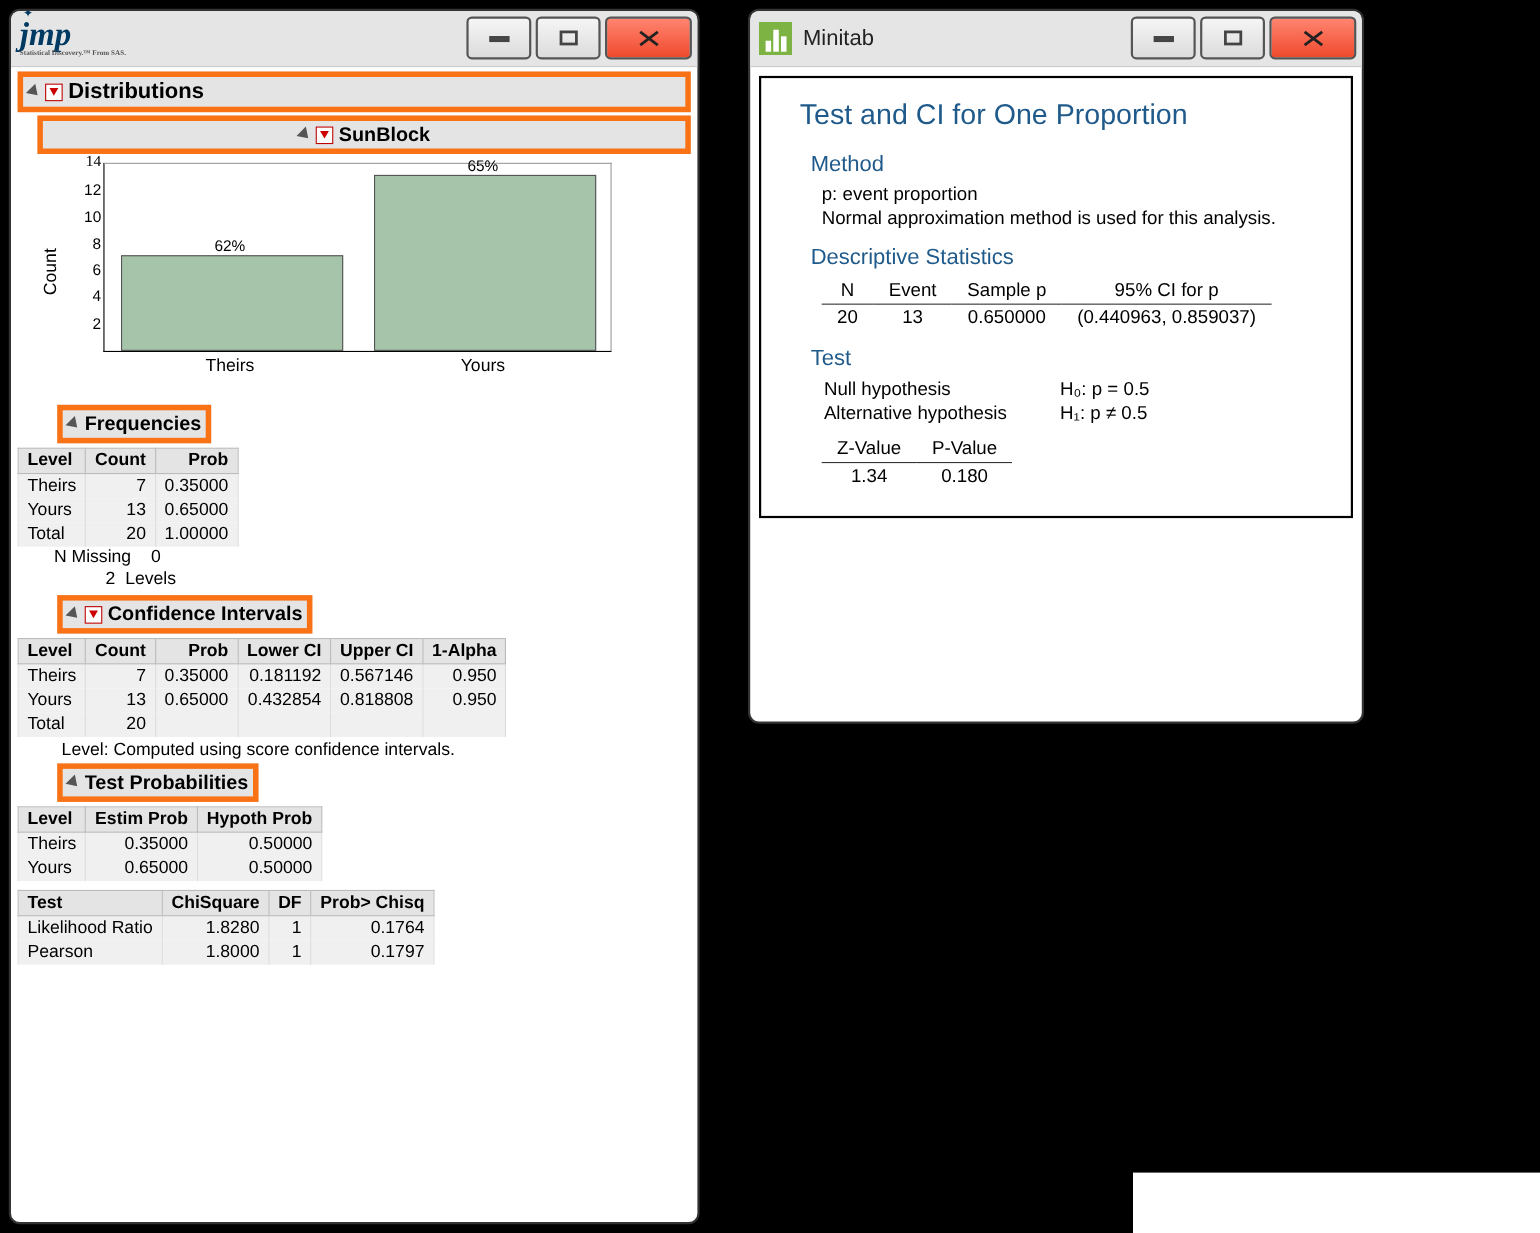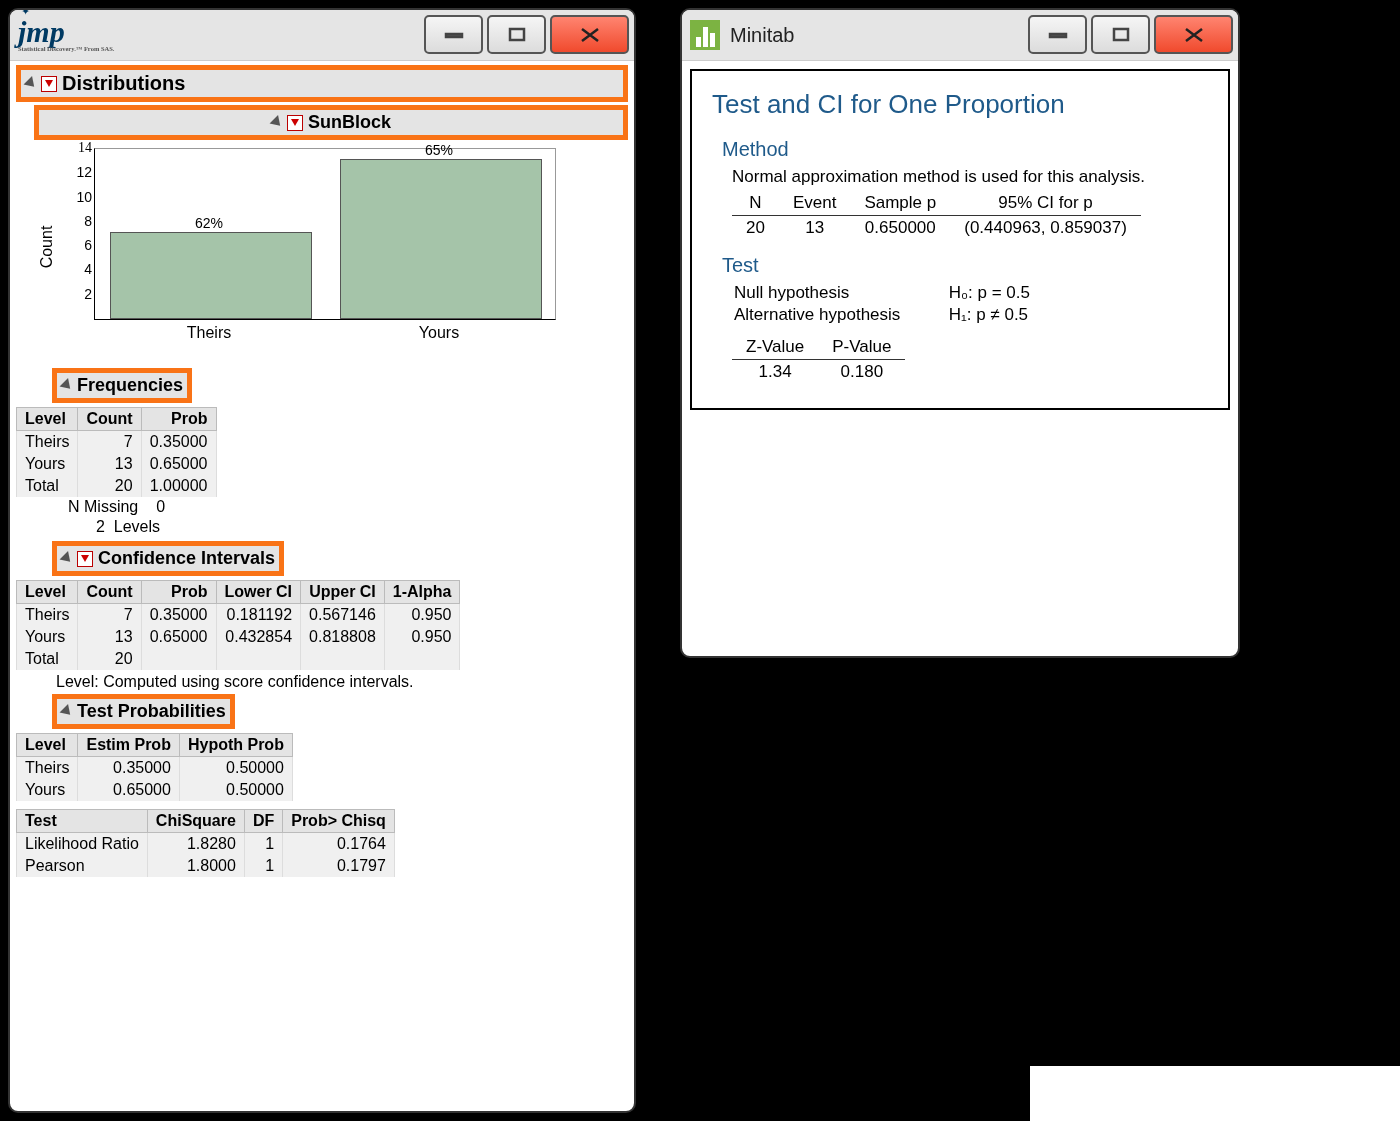--- a/index.html
+++ b/index.html
@@ -232,32 +232,32 @@
   border-left:1px solid #ddd;
   border-right:1px solid #ddd;
 }
 .datatable td.r { text-align:right;}
 .note {
   margin-left:40px;
   font-size:16px;
   padding:3px 0;
 }
 .meta-row {
-  margin-left:52px;
+  margin-left:33px;
   font-size:16px;
   padding:1px 0;
 }
 .meta-row .k { display:inline-block; }
 .meta-row .v { display:inline-block; margin-left:18px;}
 
 
 .mini-body {
   border: 2px solid #000;
   margin: 8px;
-  padding: 14px 20px 20px 20px;
+  padding: 14px 20px 20px 35px;
   font-size:18px;
 }
 .mini-h1 {
   color:#1f5a8a;
   font-size:26px;
   font-weight:normal;
   margin:4px 0 18px 0;
 }
 .mini-h2 {
   color:#1f5a8a;
@@ -512,22 +512,24 @@
             <path d="M6 4 L22 16 M22 4 L6 16"></path>
           </svg>
         </div>
     </div>
   </div>
 
   <div class="mini-body">
     <div class="mini-h1">Test and CI for One Proportion</div>
 
     <div class="mini-h2">Method</div>
+    <div class="mini-p">p: event proportion</div>
     <div class="mini-p">Normal approximation method is used for this analysis.</div>
 
+    <div class="mini-h2">Descriptive Statistics</div>
     <table class="mini-table">
       <tbody>
           <tr class="ruled">
         <th>N</th>
         <th>Event</th>
         <th>Sample p</th>
         <th>95% CI for p</th>
       </tr>
       <tr>
         <td>20</td>

